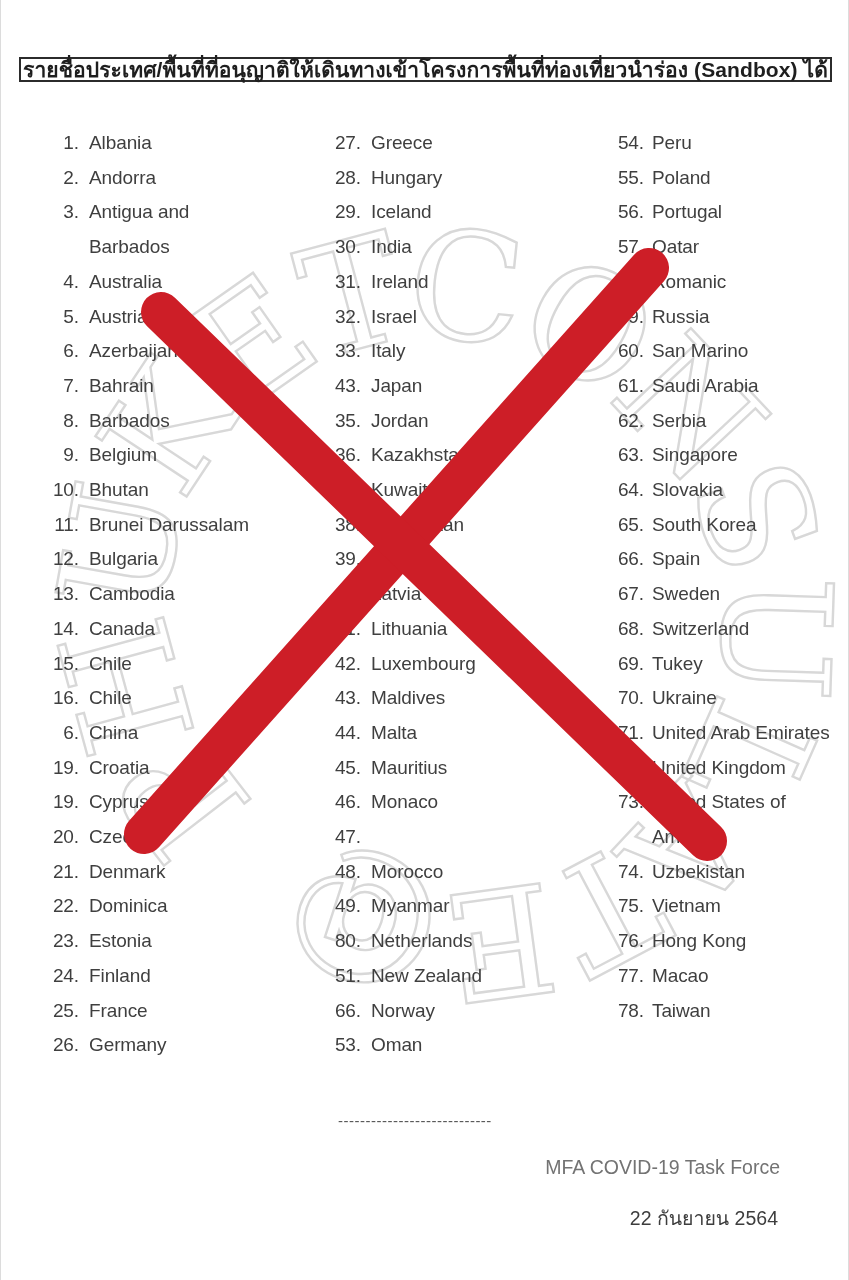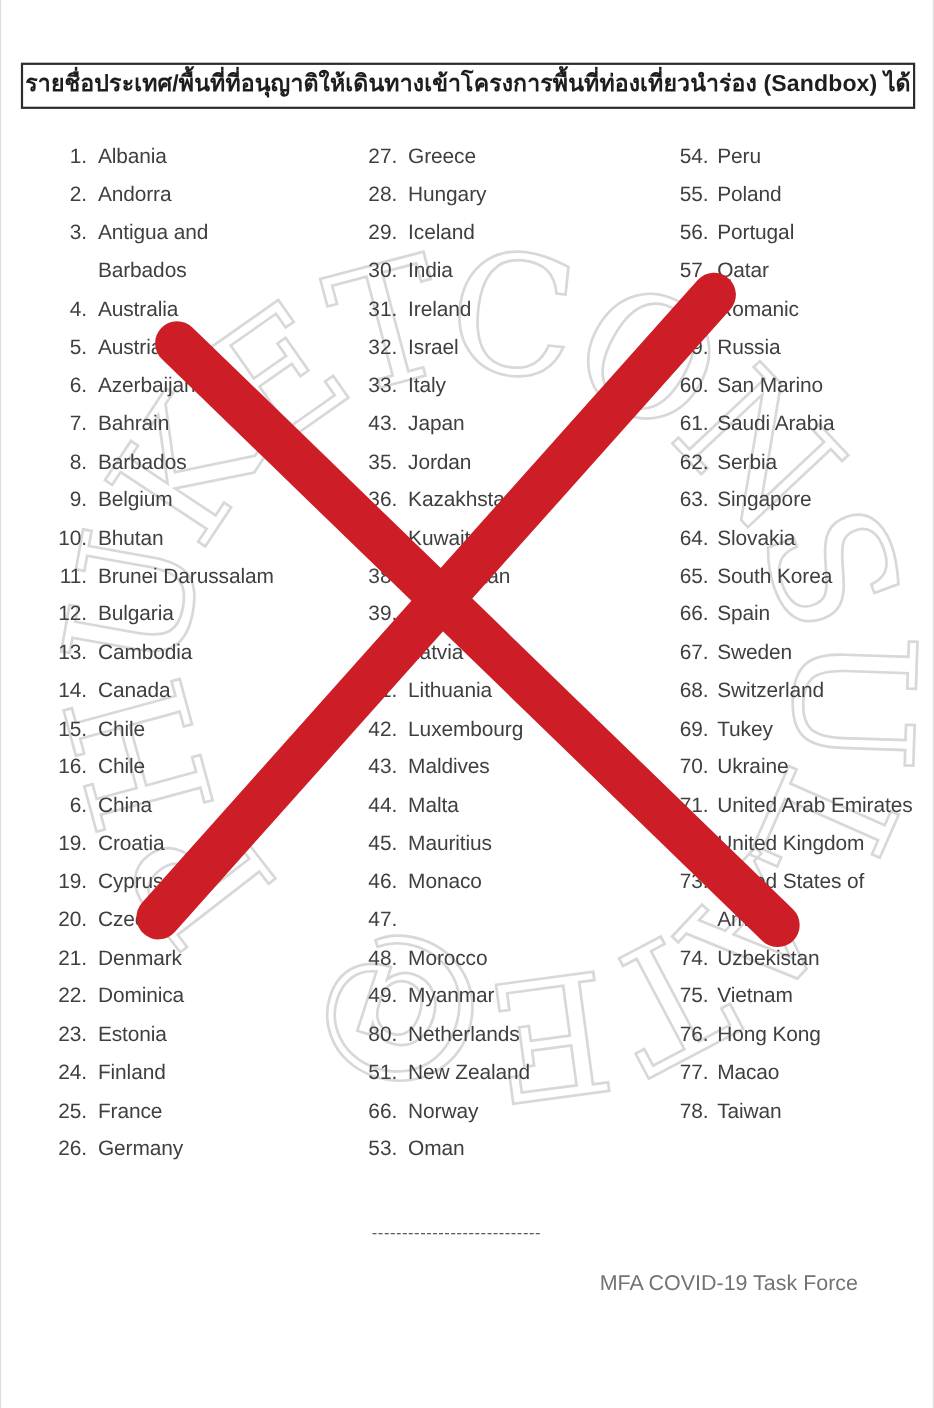--- a/index.html
+++ b/index.html
@@ -19,23 +19,23 @@
     position:absolute;left:0;top:0;width:849px;height:1280px;
     z-index:1;pointer-events:none;
   }
   .wm-text{
     font-family:"DejaVu Serif","Liberation Serif",serif;
     font-size:150px;
     fill:none;
     stroke-width:2.4px;
   }
   .titlebox{
-    position:absolute;left:18px;top:57px;width:813px;height:42px;
+    position:absolute;left:18px;top:57px;width:813px;height:25px;
     box-sizing:border-box;border:2px solid #2b2b2b;
-    display:flex;justify-content:center;
+    display:flex;align-items:center;justify-content:center;
     z-index:2;background:transparent;
   }
   .titlebox span{
     font-size:21px;font-weight:bold;color:#1e1e1e;letter-spacing:0.1px;
   }
   .col{position:absolute;top:126px;z-index:2;}
   .col1{left:36px;width:250px;}
   .col2{left:302px;width:270px;}
   .col3{left:598px;width:251px;}
   .item{display:flex;font-size:19px;line-height:34.7px;letter-spacing:-0.1px;}
@@ -394,19 +394,20 @@
         <span class="name">Macao</span>
       </div>
       <div class="item">
         <span class="num">78.</span>
         <span class="name">Taiwan</span>
       </div>
     </div>
 
   <div class="sep">----------------------------</div>
   <div class="org">MFA COVID-19 Task Force</div>
+  <div class="date">22 กันยายน 2564</div>
 
   <svg class="redx" viewBox="0 0 849 1280" aria-hidden="true">
     <line x1="648" y1="268" x2="143" y2="834" stroke-width="40" stroke-linecap="round" stroke="#cd1e27"></line>
     <line x1="160" y1="312" x2="706" y2="841" stroke-width="40" stroke-linecap="round" stroke="#cd1e27"></line>
   </svg>
 
 </div>
 
 </body></html>

